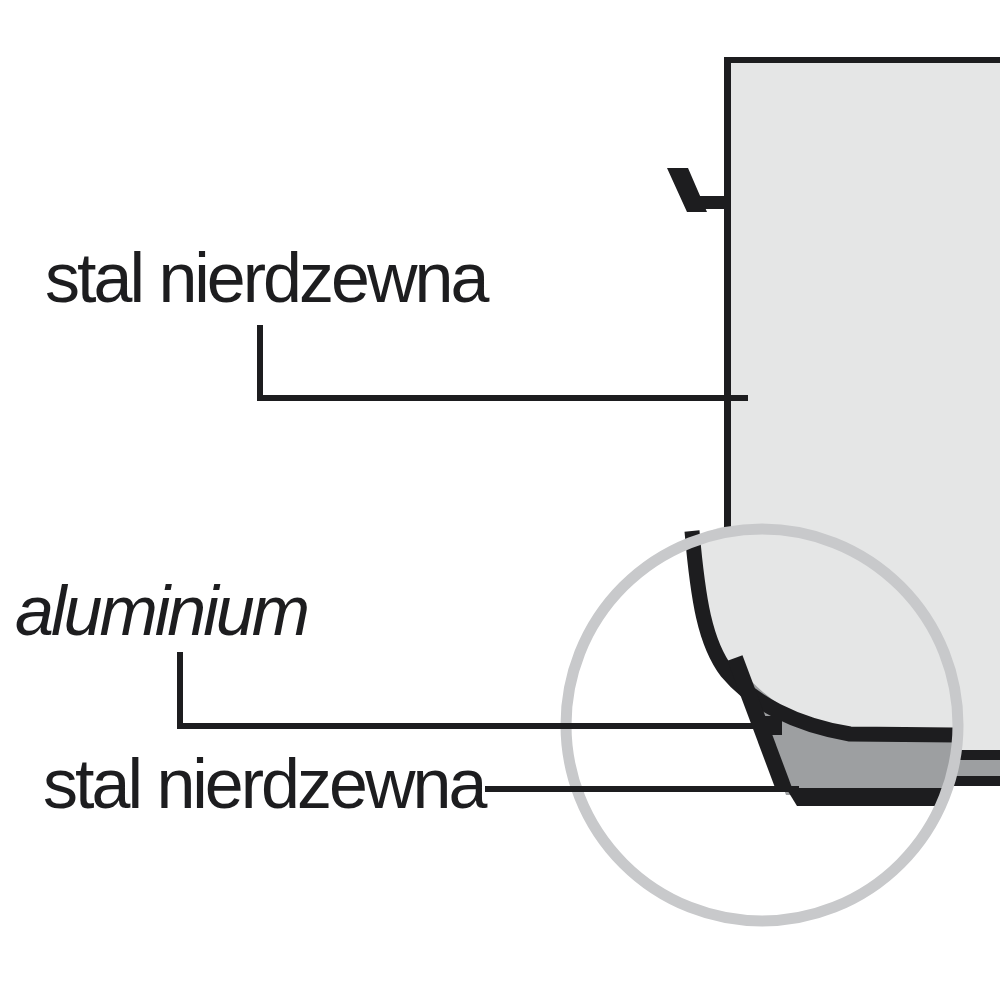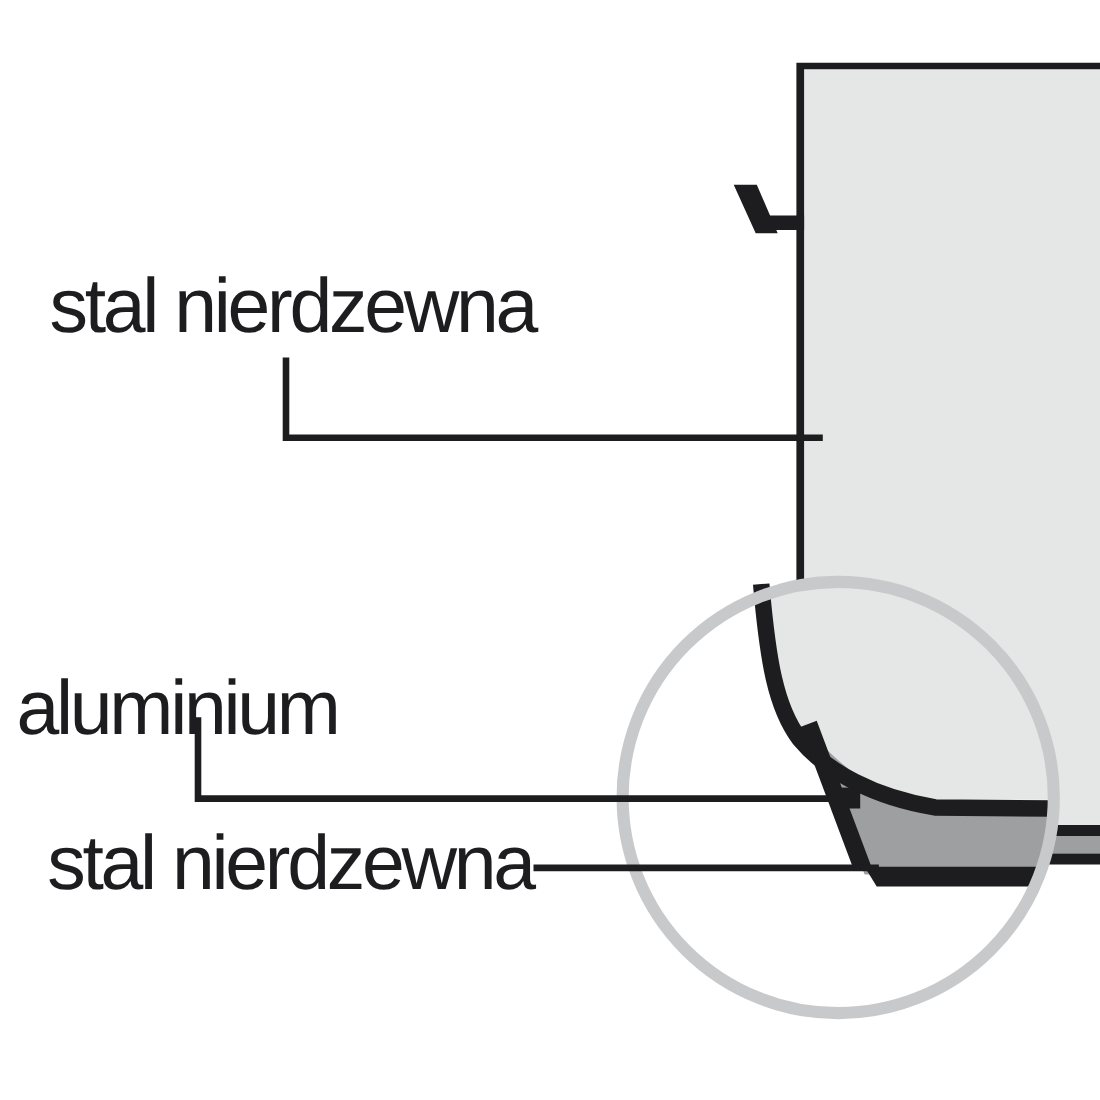--- a/index.html
+++ b/index.html
@@ -24,21 +24,21 @@
     position: absolute;
     color: #1d1d1f;
     font-size: 70px;
     line-height: 1;
     letter-spacing: -3px;
     white-space: nowrap;
     user-select: none;
     text-align: right;
   }
   .label-top    { left: 45px;  top: 243px; }
-  .label-mid    { left: 15px;  top: 608px; }
+  .label-mid    { left: 15px;  top: 576px; font-style: italic; }
   .label-bottom { left: 43px;  top: 749px; }
 </style>
 </head>
 <body>
 
 <div class="stage">
 
   <svg width="1000" height="1000" viewBox="0 0 1000 1000">
 
     <path d="M731,63 L1000,63 L1000,750 L959,750 L961,727 L812,727

